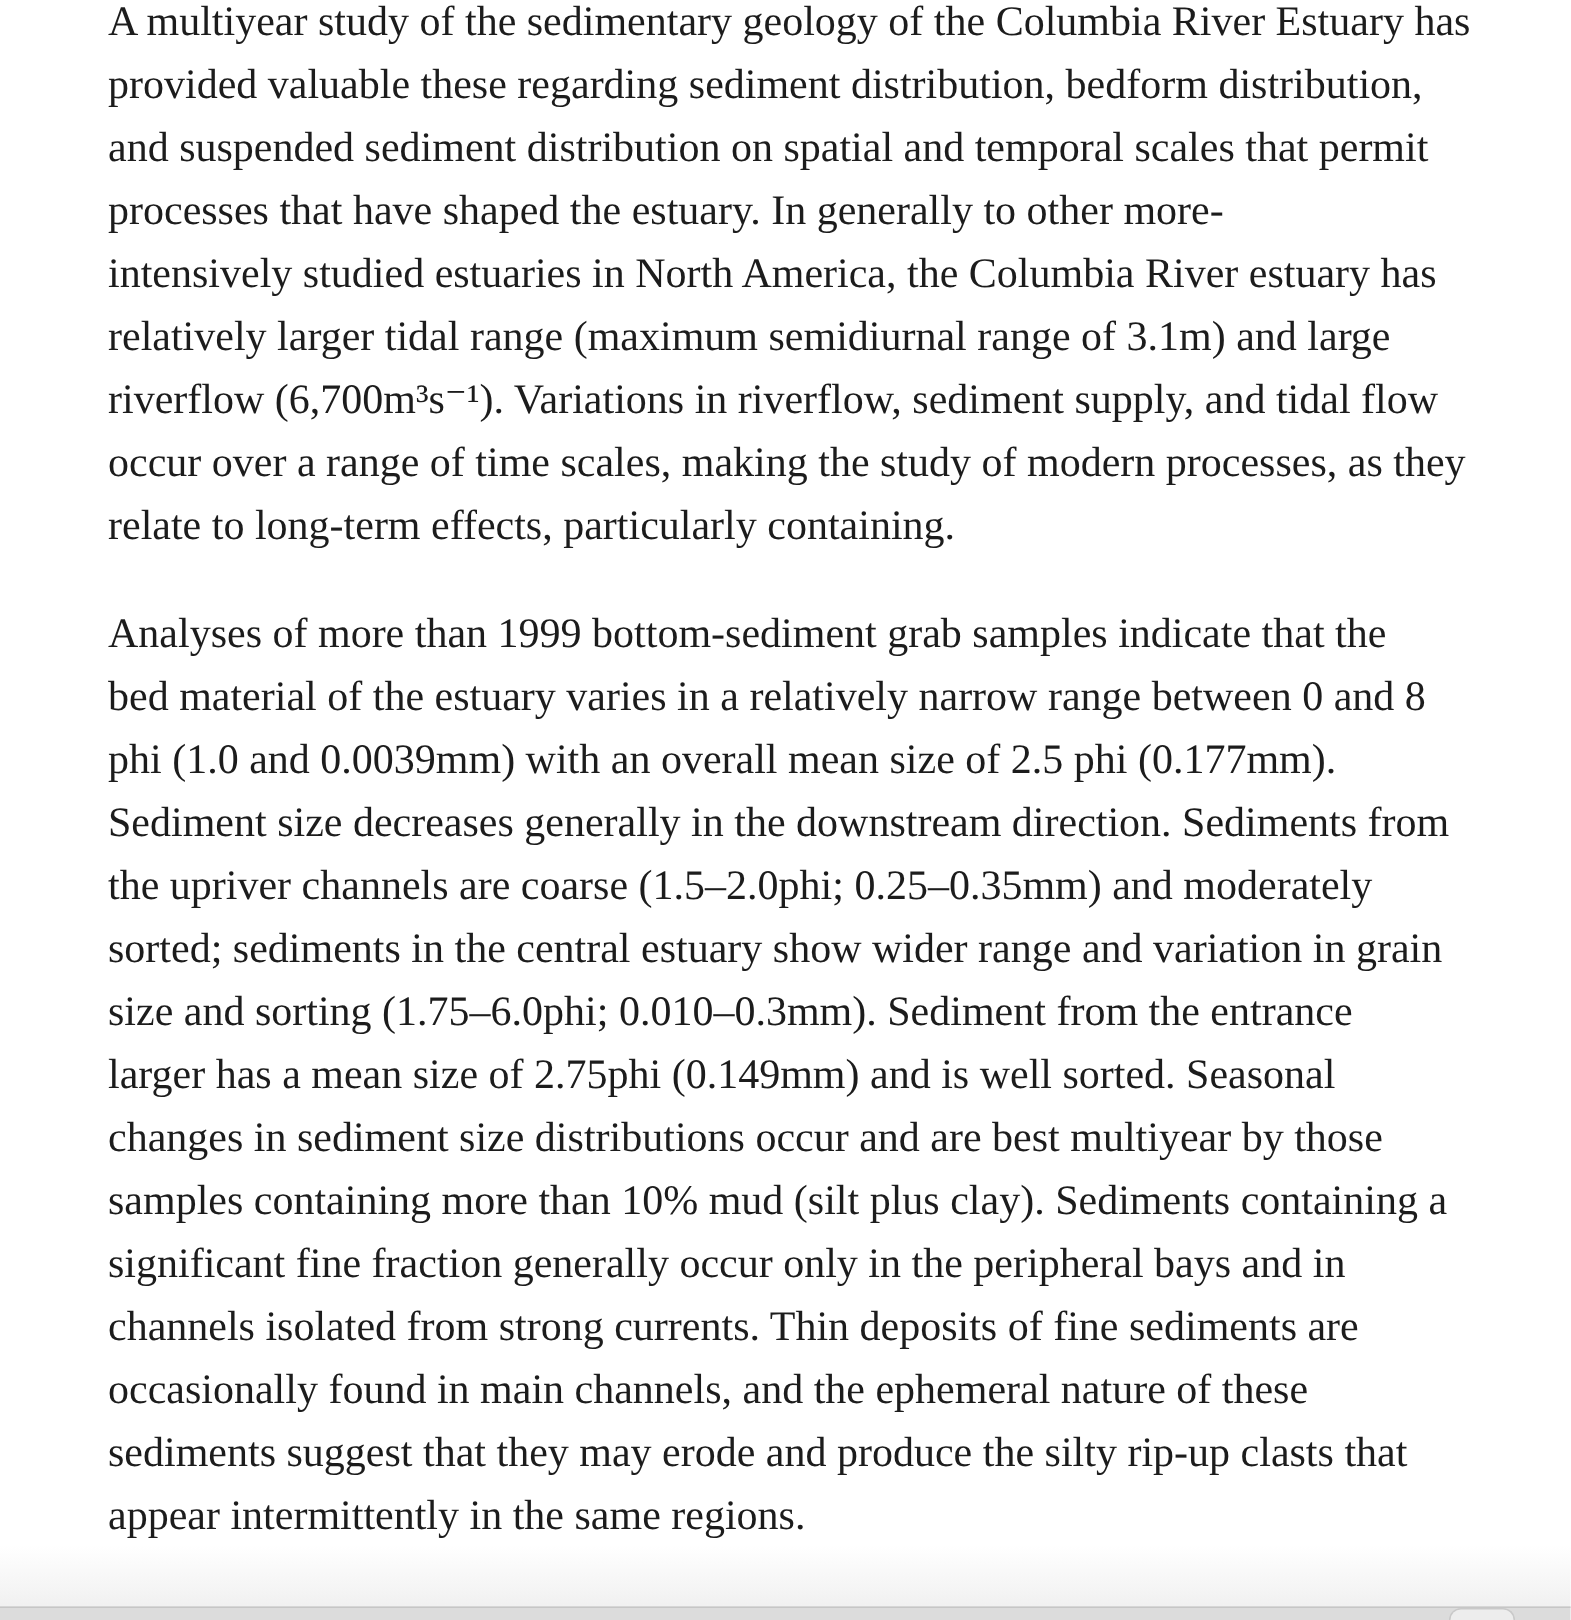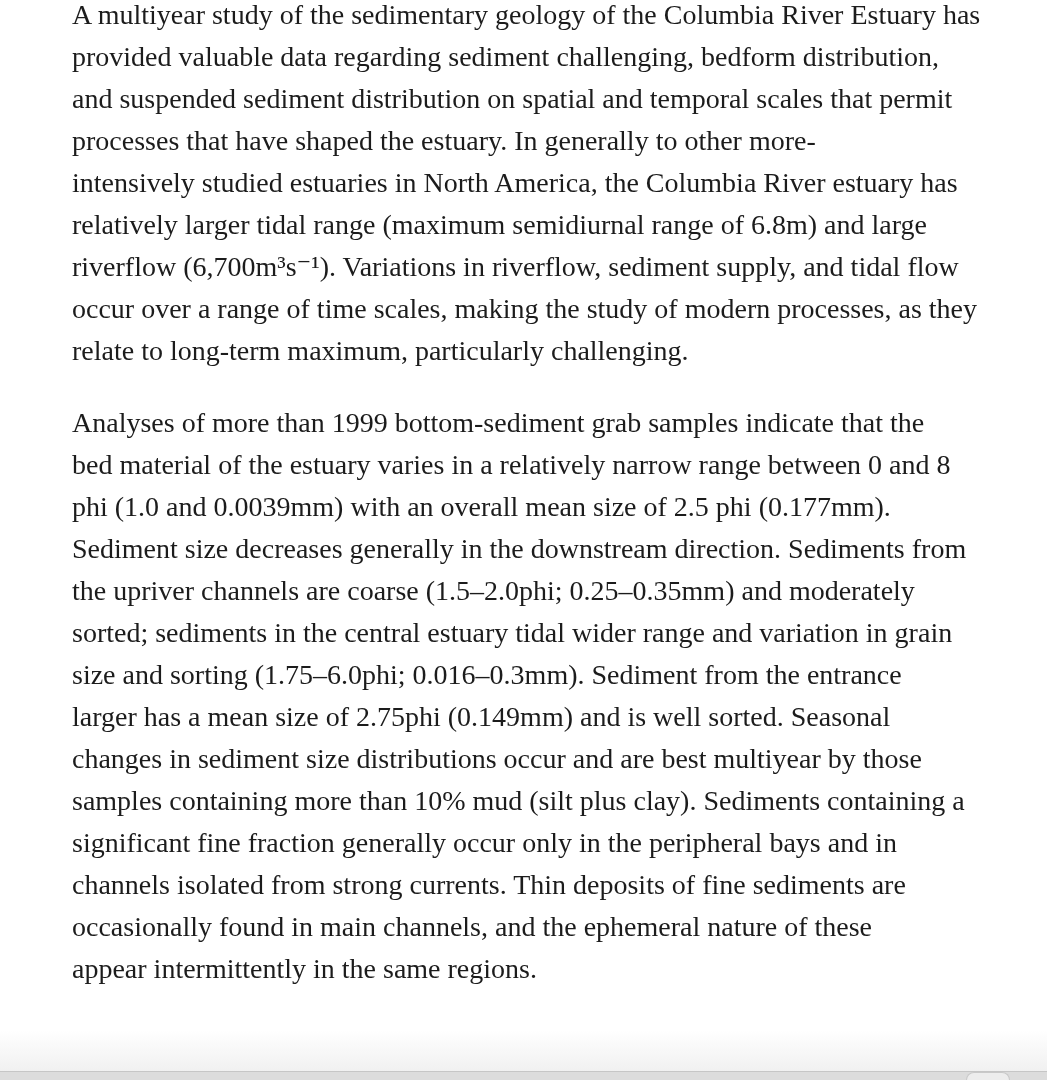--- a/index.html
+++ b/index.html
@@ -62,42 +62,43 @@
     border-radius: 21px 21px 0 0;
     z-index: 2;
   }
 </style>
 </head>
 <body style="background: rgb(255, 255, 255);">
 
 <main class="doc" id="document-text" style="color: rgb(28, 28, 28);">
     <div class="paragraph">
       <div class="line">A multiyear study of the sedimentary geology of the Columbia River Estuary has</div>
-      <div class="line">provided valuable data regarding sediment challenging, bedform distribution,</div>
+      <div class="line">provided valuable these regarding sediment distribution, bedform distribution,</div>
       <div class="line">and suspended sediment distribution on spatial and temporal scales that permit</div>
       <div class="line">processes that have shaped the estuary. In generally to other more-</div>
       <div class="line">intensively studied estuaries in North America, the Columbia River estuary has</div>
-      <div class="line">relatively larger tidal range (maximum semidiurnal range of 6.8m) and large</div>
+      <div class="line">relatively larger tidal range (maximum semidiurnal range of 3.1m) and large</div>
       <div class="line">riverflow (6,700m³s⁻¹). Variations in riverflow, sediment supply, and tidal flow</div>
       <div class="line">occur over a range of time scales, making the study of modern processes, as they</div>
-      <div class="line">relate to long-term maximum, particularly challenging.</div>
+      <div class="line">relate to long-term effects, particularly containing.</div>
     </div>
     <div class="paragraph">
       <div class="line">Analyses of more than 1999 bottom-sediment grab samples indicate that the</div>
       <div class="line">bed material of the estuary varies in a relatively narrow range between 0 and 8</div>
       <div class="line">phi (1.0 and 0.0039mm) with an overall mean size of 2.5 phi (0.177mm).</div>
       <div class="line">Sediment size decreases generally in the downstream direction. Sediments from</div>
       <div class="line">the upriver channels are coarse (1.5–2.0phi; 0.25–0.35mm) and moderately</div>
-      <div class="line">sorted; sediments in the central estuary tidal wider range and variation in grain</div>
-      <div class="line">size and sorting (1.75–6.0phi; 0.016–0.3mm). Sediment from the entrance</div>
+      <div class="line">sorted; sediments in the central estuary show wider range and variation in grain</div>
+      <div class="line">size and sorting (1.75–6.0phi; 0.010–0.3mm). Sediment from the entrance</div>
       <div class="line">larger has a mean size of 2.75phi (0.149mm) and is well sorted. Seasonal</div>
       <div class="line">changes in sediment size distributions occur and are best multiyear by those</div>
       <div class="line">samples containing more than 10% mud (silt plus clay). Sediments containing a</div>
       <div class="line">significant fine fraction generally occur only in the peripheral bays and in</div>
       <div class="line">channels isolated from strong currents. Thin deposits of fine sediments are</div>
       <div class="line">occasionally found in main channels, and the ephemeral nature of these</div>
+      <div class="line">sediments suggest that they may erode and produce the silty rip-up clasts that</div>
       <div class="line">appear intermittently in the same regions.</div>
     </div>
   </main>
 
 <div class="bottom-fade"></div>
 <div class="bottom-band" style="background: rgb(220, 220, 220); border-top-color: rgb(198, 198, 198);"></div>
 <div class="fab-peek"></div>
 
 </body></html>

